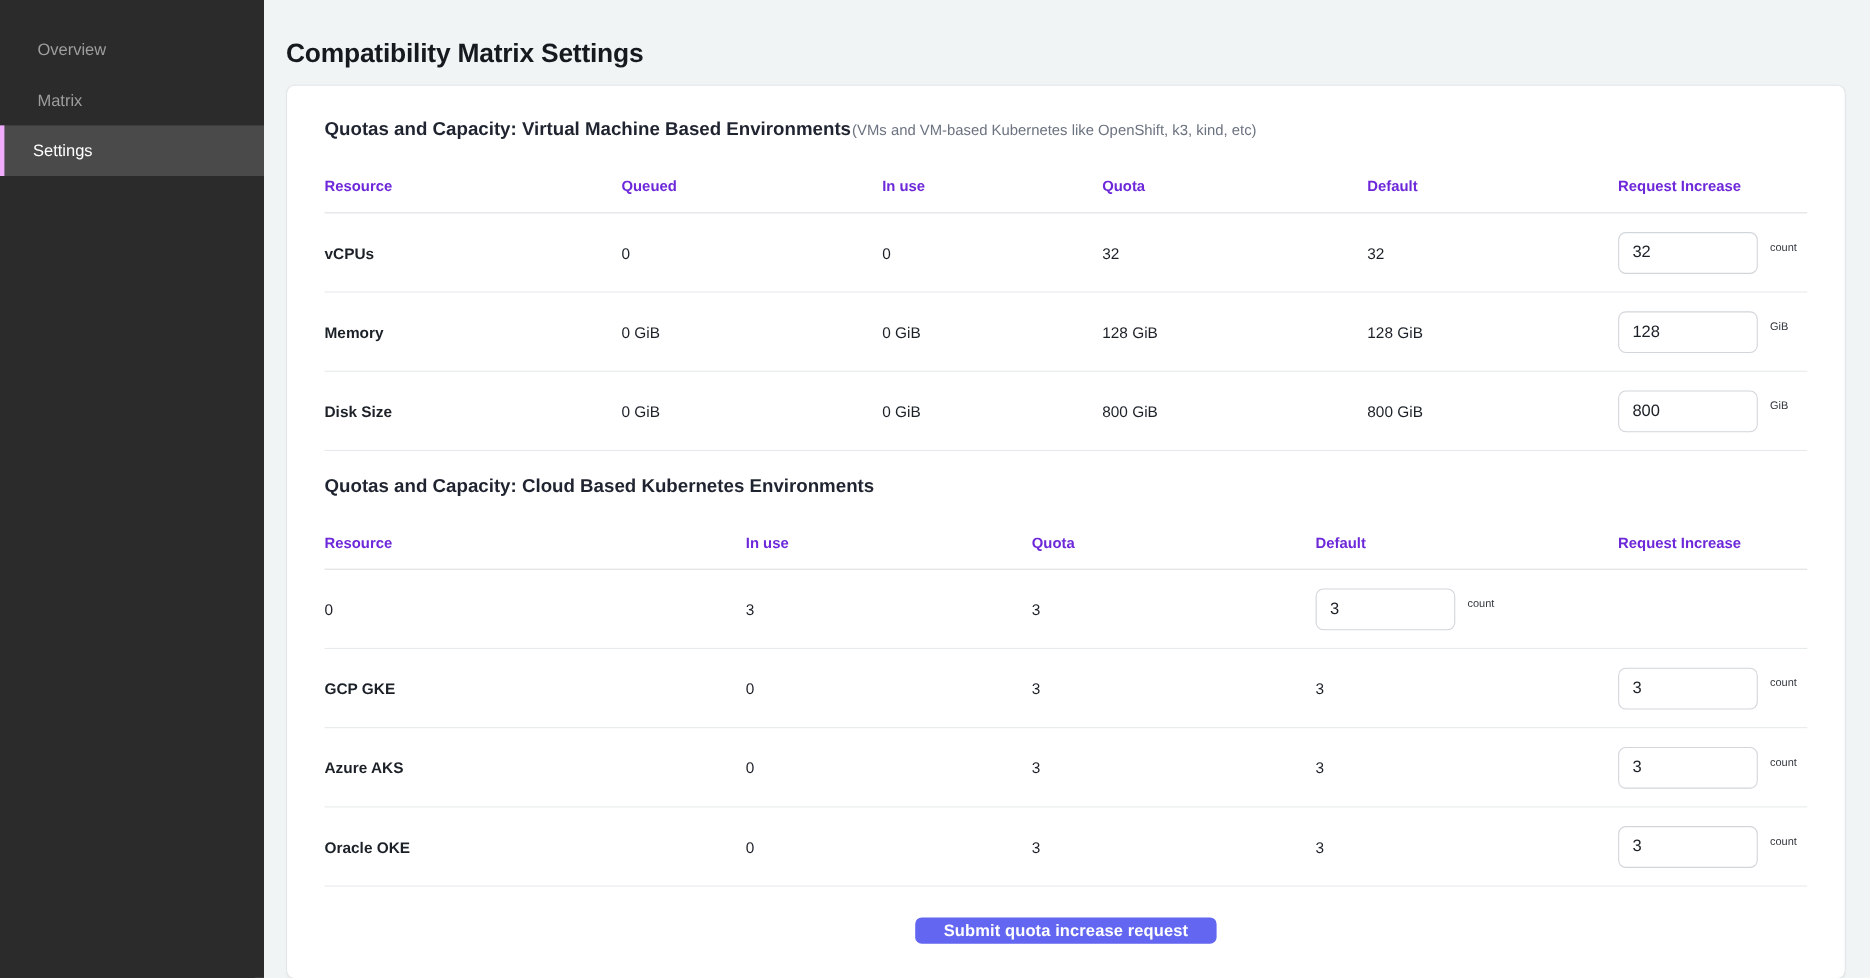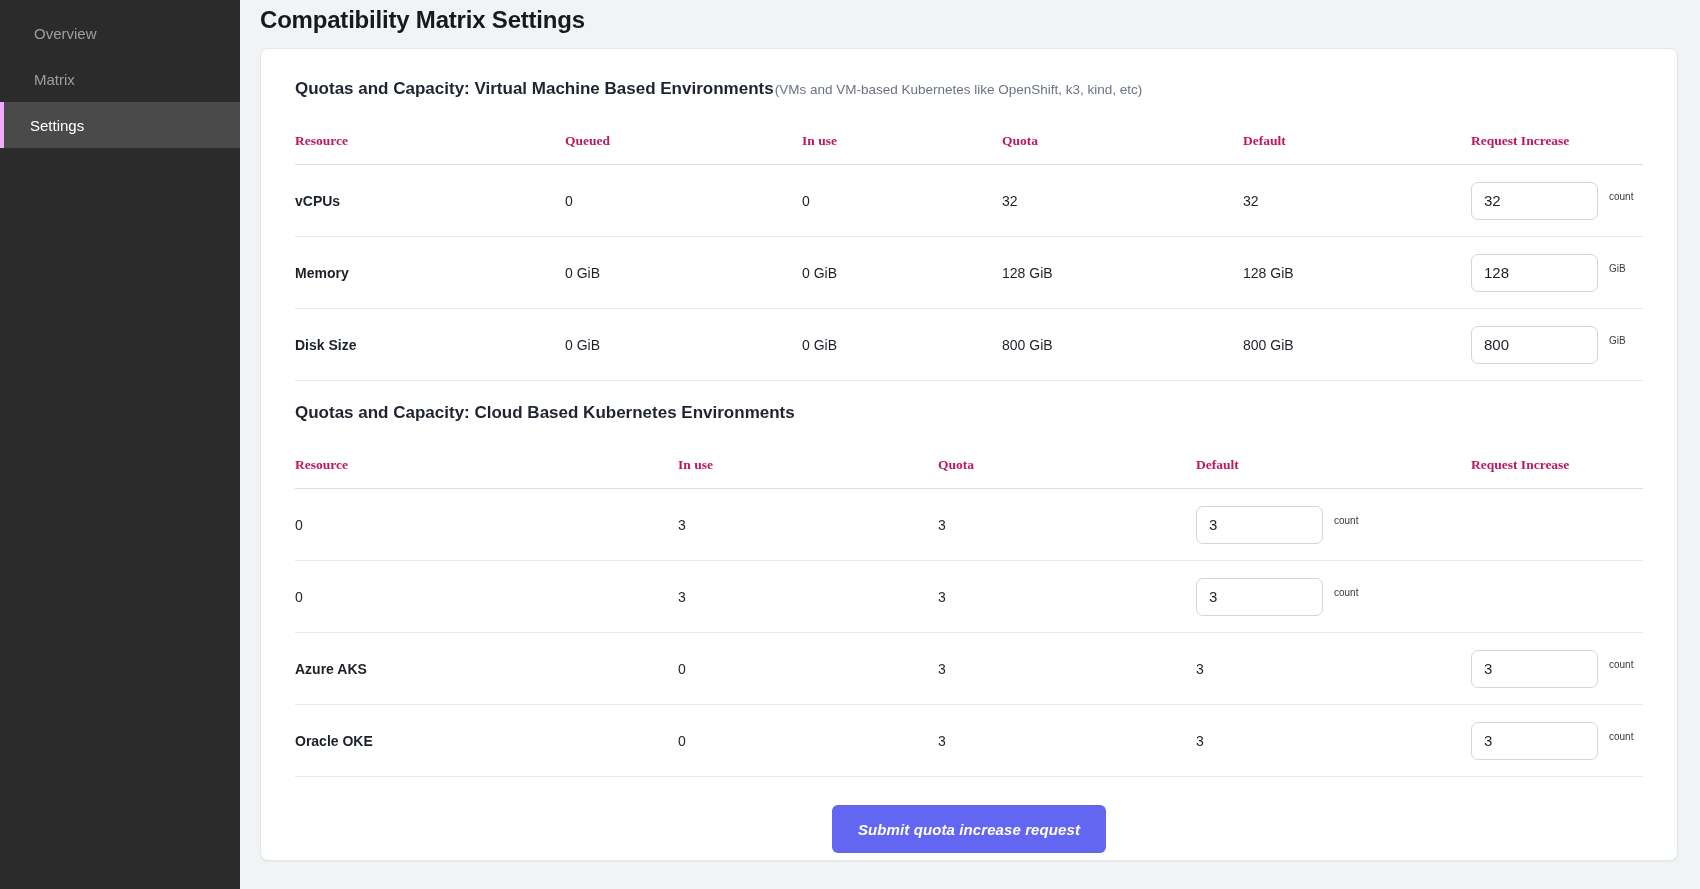--- a/index.html
+++ b/index.html
@@ -11,21 +11,21 @@
     overflow: hidden;
     color: #111827;
   }
 
   
   .sidebar {
     width: 240px;
     min-width: 240px;
     height: 100%;
     background: #2b2b2b;
-    padding-top: 10px;
+    padding-top: 22px;
   }
   .side-item {
     height: 46px;
     display: flex;
     align-items: center;
     padding-left: 30px;
     font-size: 15px;
     color: #9e9e9e;
     cursor: pointer;
     border-left: 4px solid transparent;
@@ -34,21 +34,21 @@
     background: #4a4a4a;
     color: #ffffff;
     border-left: 4px solid #f0abfc;
     padding-left: 26px;
   }
 
   
   .main {
     flex: 1;
     height: 100%;
-    padding: 4px 22px 14px 20px;
+    padding: 33px 22px 14px 20px;
     overflow: hidden;
   }
   .page-title {
     font-size: 24px;
     font-weight: 700;
     color: #16191d;
     margin: 2px 0 14px 0;
     letter-spacing: -0.2px;
   }
   .card {
@@ -84,22 +84,21 @@
   }
   .grid-row.header { height: 48px; border-bottom: 1px solid #dcdfe2; }
   .grid-row.data { height: 72px; }
 
   .t1 { grid-template-columns: 270px 237px 200px 241px 228px 1fr; }
   .t2 { grid-template-columns: 383px 260px 258px 275px 1fr; }
 
   .th {
     font-size: 13.5px;
     font-weight: 700;
-    color: #be185d;
-    font-family: Liberation Serif, serif;
+    color: #6d28d9;
   }
   .td { font-size: 14px; color: #1c2128; }
   .td.resource { font-weight: 700; }
 
   .request-cell {
     display: flex;
     align-items: center;
     gap: 11px;
   }
   .qty-input {
@@ -127,28 +126,27 @@
   .footer-row {
     display: flex;
     justify-content: center;
     padding-top: 28px;
   }
   .submit-btn {
     background: #6366f1;
     color: #ffffff;
     border: none;
     border-radius: 6px;
-    height: 48px;
+    height: 24px;
     padding: 0 26px;
     font-size: 15px;
     font-weight: 700;
     font-family: "Liberation Sans", "DejaVu Sans", sans-serif;
     cursor: pointer;
     letter-spacing: 0.1px;
-    font-style: italic;
   }
 </style>
 </head>
 <body>
 
 <nav class="sidebar">
   <div class="side-item">Overview</div>
   <div class="side-item">Matrix</div>
   <div class="side-item selected">Settings</div>
 </nav>
@@ -227,20 +225,21 @@
         <div class="td">0</div>
         <div class="td">3</div>
         <div class="td">3</div>
         <div class="request-cell">
           <input class="qty-input" type="text" value="3" style="">
           <span class="unit-label">count</span>
         </div>
       </div>
 
       <div class="grid-row data t2">
+        <div class="td resource">GCP GKE</div>
         <div class="td">0</div>
         <div class="td">3</div>
         <div class="td">3</div>
         <div class="request-cell">
           <input class="qty-input" type="text" value="3" style="">
           <span class="unit-label">count</span>
         </div>
       </div>
 
       <div class="grid-row data t2">

